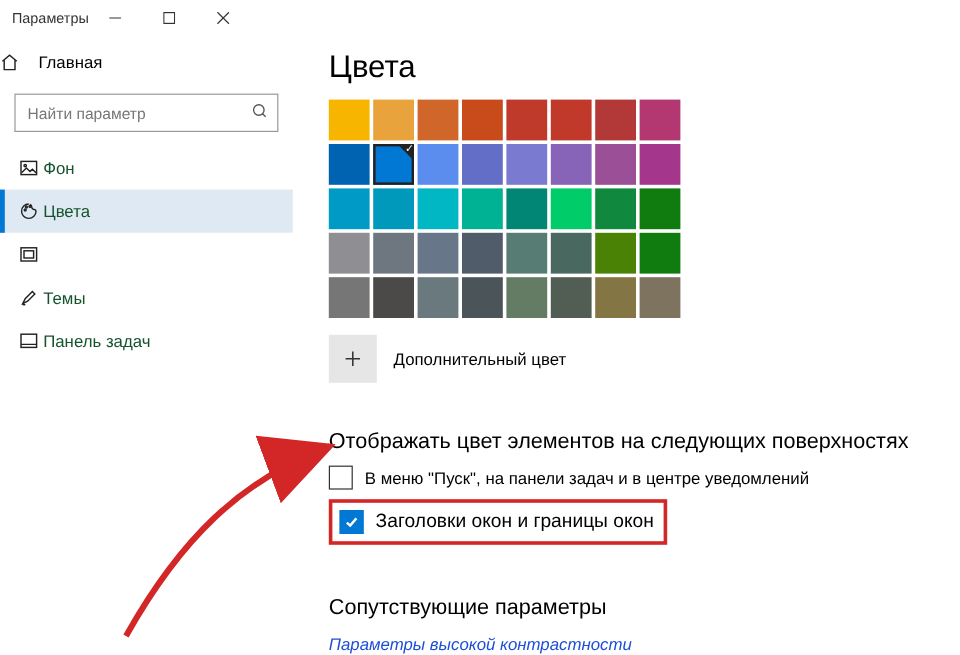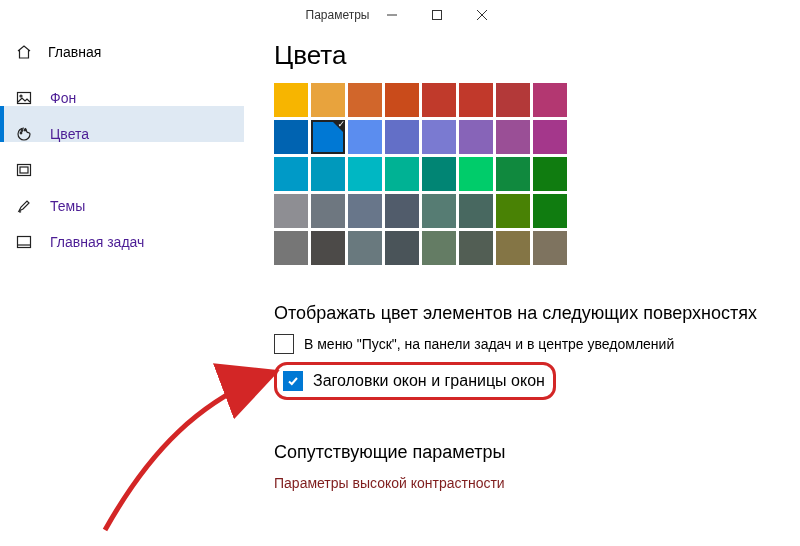--- a/index.html
+++ b/index.html
@@ -1,42 +1,42 @@
 <!DOCTYPE html>
 <html><head>
 <meta charset="utf-8">
 <style>
   * { box-sizing: border-box; margin: 0; padding: 0; font-family: "Segoe UI", Arial, sans-serif; }
   body { width: 800px; height: 546px; background: #fff; overflow: hidden; position: relative; }
 
   
-  .titlebar { height: 30px; display: flex; align-items: center; justify-content: center; padding-left: 10px; }
+  .titlebar { height: 30px; display: flex; align-items: center; justify-content: flex-start; padding-left: 10px; }
   .titlebar-title { font-size: 12px; color: #333; }
   .win-controls { display: flex; }
   .win-btn { width: 45px; height: 30px; display: flex; align-items: center; justify-content: center; }
   .win-btn svg { width: 10px; height: 10px; stroke: #333; stroke-width: 1; fill: none; }
 
   .app-body { display: flex; height: calc(546px - 30px); }
 
   
   .sidebar { width: 244px; padding-top: 4px; }
-  .home-row { height: 36px; display: flex; align-items: center; padding-left: 16px; gap: 16px; font-size: 14px; cursor: pointer; }
+  .home-row { height: 36px; display: flex; align-items: center; gap: 16px; font-size: 14px; cursor: pointer; }
   .icon-slot { width: 16px; height: 16px; display: inline-flex; align-items: center; justify-content: center; color: #222; }
   .icon-slot svg { width: 16px; height: 16px; stroke: currentColor; stroke-width: 1.2; fill: none; }
 
   .search-wrap { padding: 8px 12px 12px 12px; }
   .search-box { position: relative; }
   .search-input { width: 100%; height: 32px; border: 1px solid #999; padding: 0 30px 0 10px; font-size: 13px; }
   .search-input::placeholder { color: #777; }
   .search-icon { position: absolute; right: 8px; top: 8px; color: #555; }
   .search-icon svg { width: 14px; height: 14px; stroke: currentColor; stroke-width: 1.3; fill: none; }
 
   .section-title { font-size: 13.5px; font-weight: 600; padding: 4px 16px 14px 16px; }
 
-  .nav-item { height: 36px; display: flex; align-items: flex-end; padding-left: 16px; gap: 18px; font-size: 14px; color: #4c1d95; cursor: pointer; position: relative; }
+  .nav-item { height: 36px; display: flex; align-items: center; padding-left: 16px; gap: 4px; font-size: 14px; color: #14532d; cursor: pointer; position: relative; }
   .nav-item.selected { background: #dfe9f3; }
   .nav-item.selected::before { content:""; position:absolute; left:0; top:0; bottom:0; width:4px; background:#0078d4; }
 
   
   .content { flex: 1; padding: 0 0 0 30px; overflow: hidden; }
   .page-title { font-size: 26px; font-weight: 400; margin-top: 10px; margin-bottom: 12px; }
 
   .color-grid { display: grid; grid-template-columns: repeat(8, 34px); grid-auto-rows: 34px; gap: 3px; }
   .swatch { width: 34px; height: 34px; position: relative; cursor: pointer; }
   .swatch.selected { outline: 2px solid #222; outline-offset: -2px; }
@@ -51,24 +51,24 @@
   .plus-btn svg { width:16px; height:16px; stroke:#333; stroke-width:1.3; fill:none; }
   .custom-color-label { font-size: 14px; }
 
   .surfaces-label { font-size: 18px; margin-top: 38px; }
 
   .check-row { display:flex; align-items:center; gap: 10px; margin-top: 10px; font-size: 14px; }
   .checkbox { width: 20px; height: 20px; border: 1.5px solid #333; display:flex; align-items:center; justify-content:center; cursor:pointer; flex-shrink:0; }
   .checkbox.checked { background:#0078d4; border-color:#0078d4; }
   .checkbox.checked svg { stroke:#fff; stroke-width:2; fill:none; width:12px; height:12px; }
 
-  .highlight-frame { border: 3px solid #d32626; border-radius: 13px; padding: 6px 8px 6px 6px; margin-top: 8px; display: inline-flex; align-items:center; gap:10px; }
+  .highlight-frame { border: 3px solid #d32626; border-radius: 0; padding: 6px 8px 6px 6px; margin-top: 8px; display: inline-flex; align-items:center; gap:10px; }
 
   .related-title { font-size: 18px; font-weight: 400; margin-top: 42px; }
-  .link { color:#7f1d1d; font-size: 14px; margin-top: 12px; cursor:pointer; display:block; }
+  .link { color:#1d4ed8; font-size: 14px; margin-top: 12px; cursor:pointer; display:block;font-style:italic; }
 
   
   .arrow-svg { position:absolute; left:90px; top:280px; pointer-events:none; }
 </style>
 </head>
 <body>
 
 <div class="titlebar">
   <span class="titlebar-title">Параметры</span>
   <div class="win-controls">
@@ -96,20 +96,31 @@
   <div class="sidebar">
     <div class="home-row">
       <span class="icon-slot">
         <svg viewBox="0 0 16 16">
             <path d="M2 7 L8 2 L14 7 M3.5 6 V14 H12.5 V6"></path>
           </svg>
       </span>
       <span>Главная</span>
     </div>
 
+    <div class="search-wrap">
+      <div class="search-box">
+        <input class="search-input" type="text" placeholder="Найти параметр" style="">
+        <span class="search-icon">
+          <svg viewBox="0 0 16 16">
+              <circle cx="6.5" cy="6.5" r="5"></circle>
+              <line x1="13" y1="13" x2="9.8" y2="9.8"></line>
+            </svg>
+        </span>
+      </div>
+    </div>
 
 
     <div id="nav-list">
         <div class="nav-item">
           <span class="icon-slot">
             <svg viewBox="0 0 16 16">
               <rect x="1.5" y="2.5" width="13" height="11"></rect>
               <circle cx="5" cy="6" r="1"></circle>
               <path d="M2 12 L6 8 L9 11 L11 9 L14 12"></path>
             </svg>
@@ -144,21 +155,21 @@
           </span>
           <span>Темы</span>
         </div>
         <div class="nav-item">
           <span class="icon-slot">
             <svg viewBox="0 0 16 16">
               <rect x="1.5" y="2.5" width="13" height="11"></rect>
               <line x1="1.5" y1="11" x2="14.5" y2="11"></line>
             </svg>
           </span>
-          <span>Главная задач</span>
+          <span>Панель задач</span>
         </div>
       </div>
   </div>
 
   <div class="content">
     <h1 class="page-title">Цвета</h1>
 
     <div class="color-grid" id="color-grid">
         <div class="swatch" style="background: rgb(247, 181, 0);"></div>
         <div class="swatch" style="background: rgb(232, 163, 61);"></div>
@@ -197,20 +208,29 @@
         <div class="swatch" style="background: rgb(118, 118, 118);"></div>
         <div class="swatch" style="background: rgb(76, 74, 72);"></div>
         <div class="swatch" style="background: rgb(105, 121, 126);"></div>
         <div class="swatch" style="background: rgb(74, 84, 89);"></div>
         <div class="swatch" style="background: rgb(100, 124, 100);"></div>
         <div class="swatch" style="background: rgb(82, 94, 84);"></div>
         <div class="swatch" style="background: rgb(132, 117, 69);"></div>
         <div class="swatch" style="background: rgb(126, 115, 95);"></div>
       </div>
 
+    <div class="custom-color">
+      <div class="plus-btn">
+        <svg viewBox="0 0 16 16">
+            <line x1="8" y1="2" x2="8" y2="14"></line>
+            <line x1="2" y1="8" x2="14" y2="8"></line>
+          </svg>
+      </div>
+      <span class="custom-color-label">Дополнительный цвет</span>
+    </div>
 
     <div class="surfaces-label">Отображать цвет элементов на следующих поверхностях</div>
 
     <div class="check-row">
       <div class="checkbox" id="cb-start"></div>
       <span>В меню "Пуск", на панели задач и в центре уведомлений</span>
     </div>
 
     <div class="highlight-frame">
       <div class="checkbox checked" id="cb-title">

